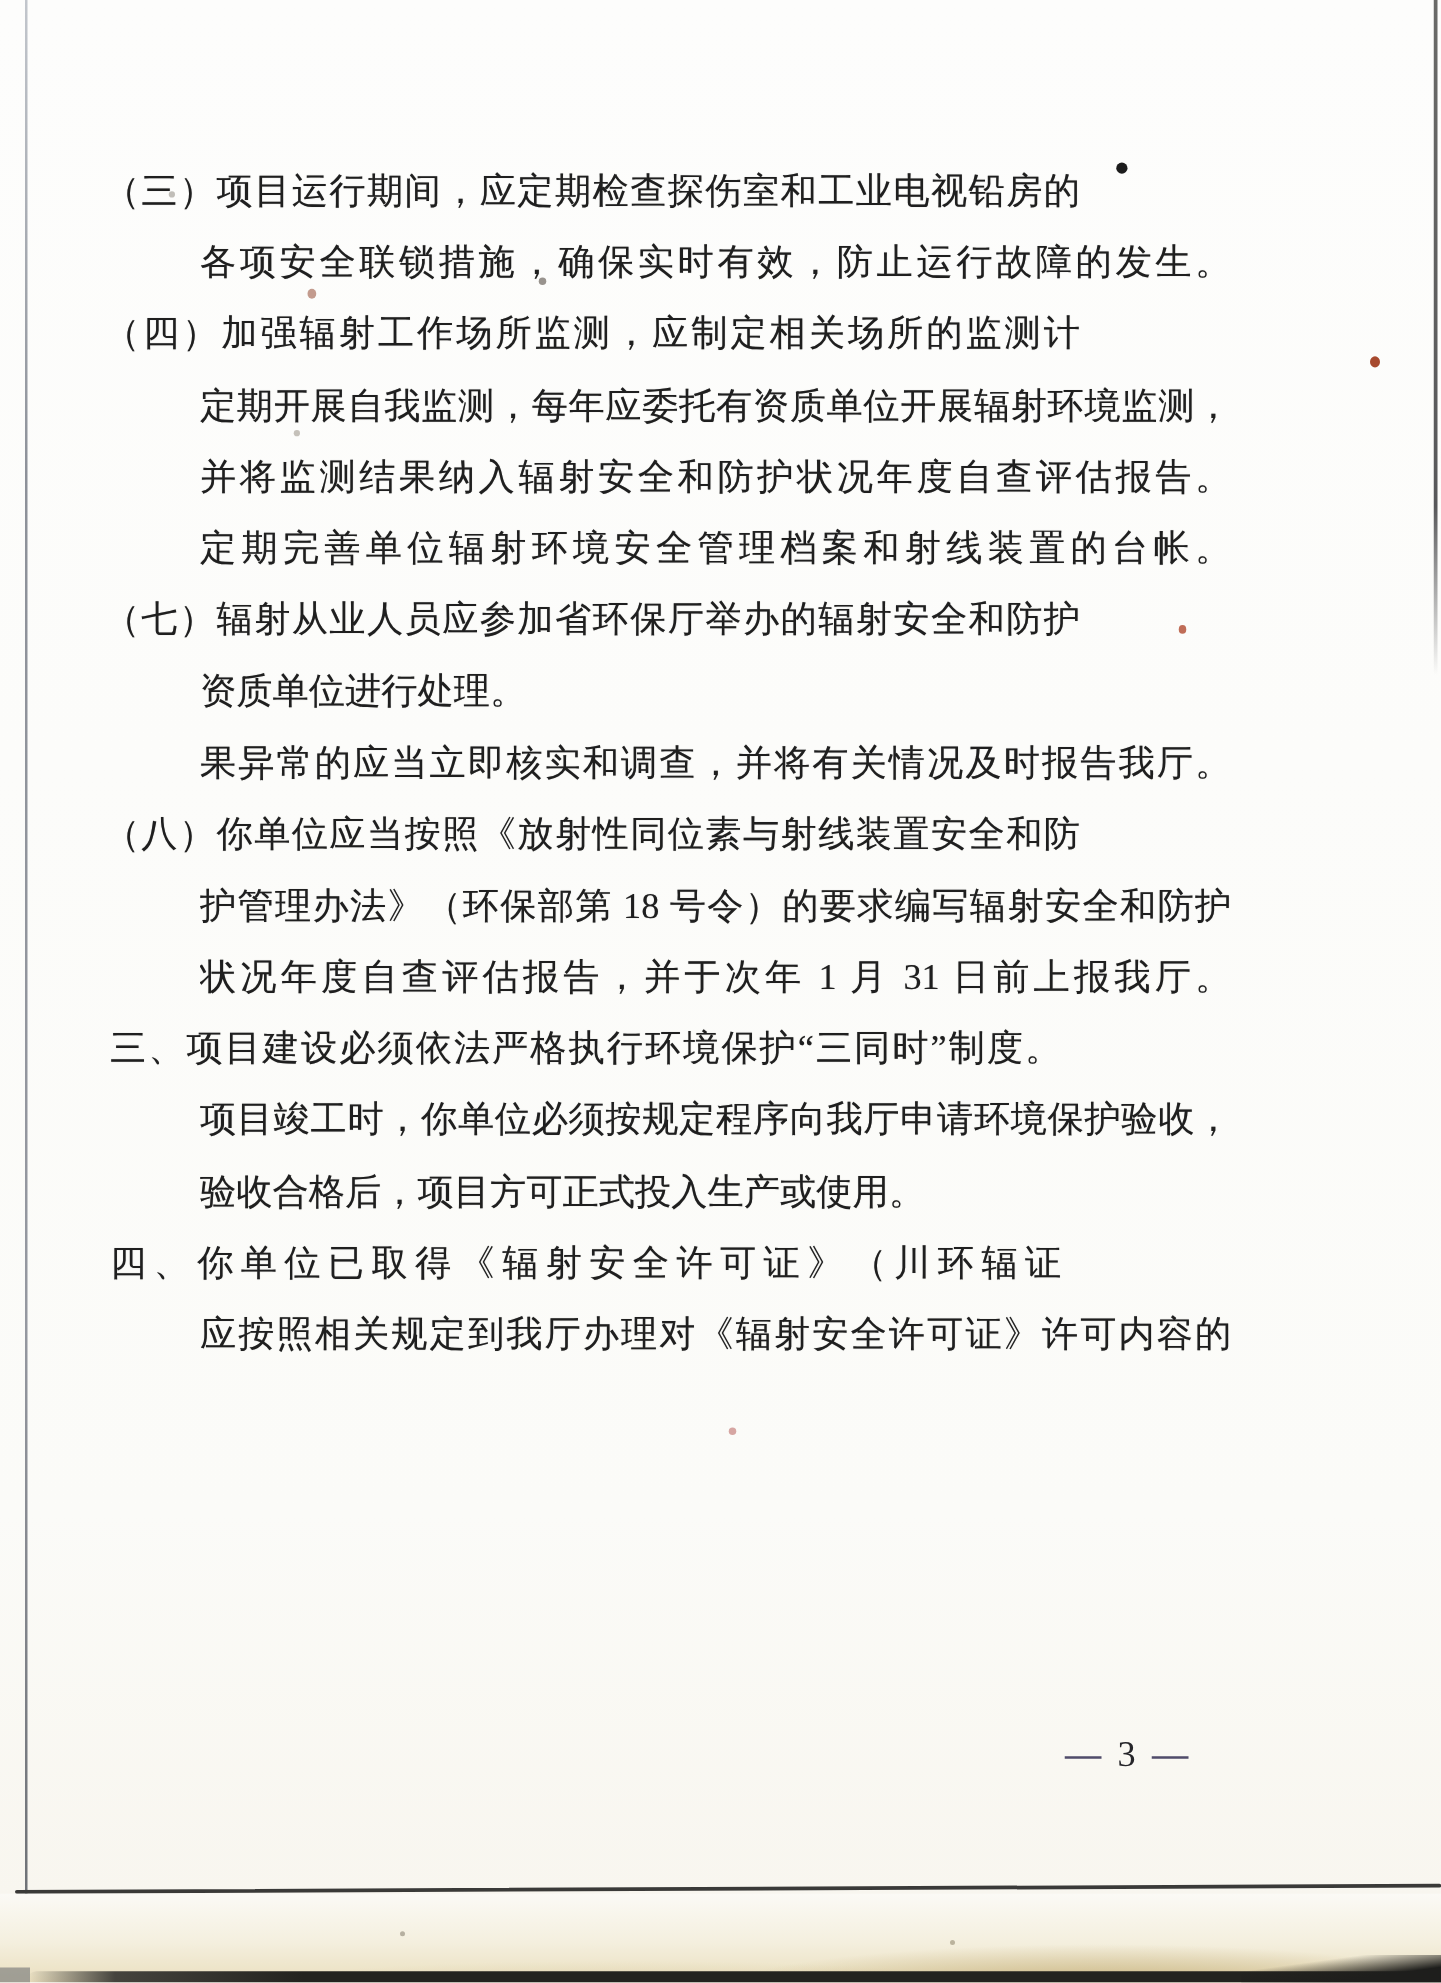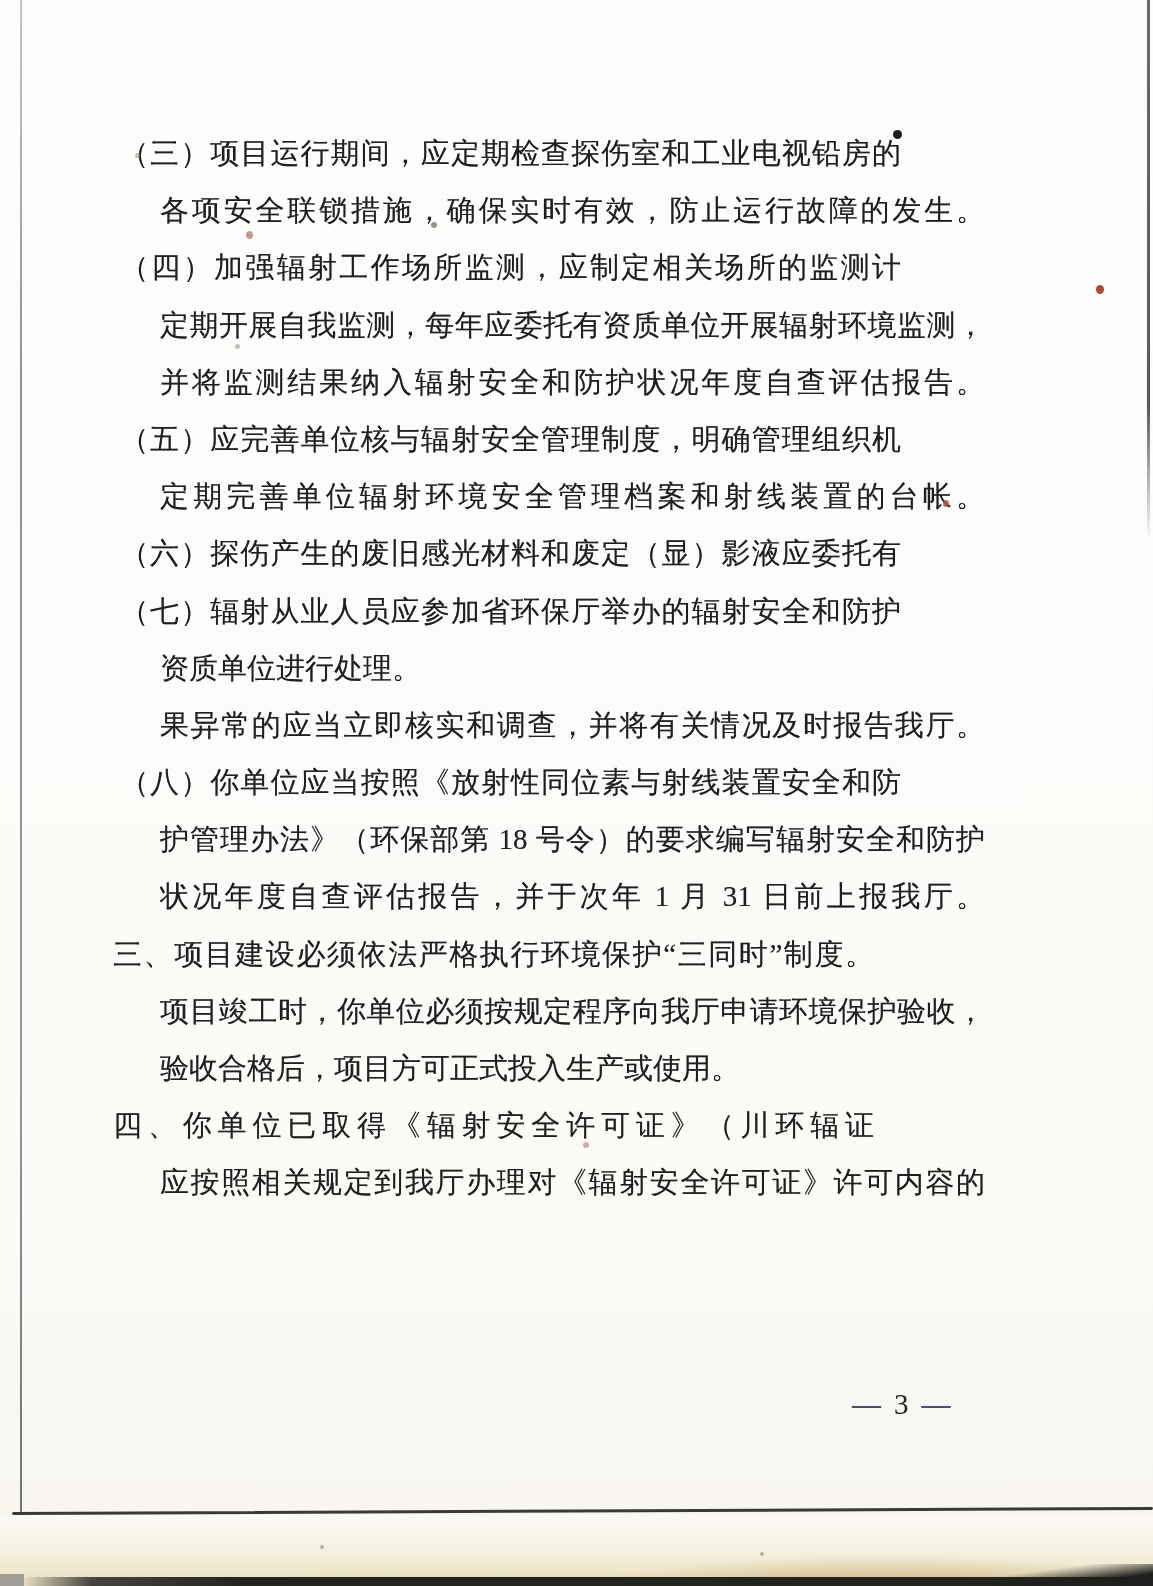--- a/index.html
+++ b/index.html
@@ -22,23 +22,23 @@
     position:absolute;left:1147px;top:0;width:3px;height:540px;
     background:linear-gradient(180deg,#6a6a68 0%,#58585a 75%,rgba(90,90,90,0) 100%);
   }
   .text-column{position:absolute;left:0;top:125px;width:1153px;}
   .line{
     font-size:29px;color:#1f1f1f;line-height:57.2px;height:57.2px;
     text-shadow:0 0 0.6px rgba(20,20,20,0.45);
     white-space:normal;overflow:hidden;
   }
   .just{text-align:justify;text-align-last:justify;text-justify:inter-character;}
-  .p-start{margin-left:120px;width:781px;}
+  .p-start{margin-left:83px;width:781px;}
   .cont{margin-left:160px;width:825px;}
-  .num-start{margin-left:113px;width:761px;}
+  .num-start{margin-left:88px;width:761px;}
   .page-number{
     position:absolute;left:852px;top:1386px;font-size:29px;line-height:36px;
     letter-spacing:1px;white-space:nowrap;
   }
   .page-number .dash{color:#504c6a;font-weight:bold;}
   .page-number .pn{color:#26262a;margin:0 12px;}
   
   .bottom-line{
     position:absolute;left:12px;top:1512px;width:1141px;height:3px;
     background:#3a3a38;border-radius:2px;
@@ -72,23 +72,21 @@
 <div>
 
   <div class="paper"></div>
 
   <div class="text-column">
     <div class="line p-start just">（三）项目运行期间，应定期检查探伤室和工业电视铅房的</div>
     <div class="line cont just">各项安全联锁措施，确保实时有效，防止运行故障的发生。</div>
     <div class="line p-start just">（四）加强辐射工作场所监测，应制定相关场所的监测计划，</div>
     <div class="line cont just">定期开展自我监测，每年应委托有资质单位开展辐射环境监测，</div>
     <div class="line cont just">并将监测结果纳入辐射安全和防护状况年度自查评估报告。</div>
-    <div class="line p-start just">（五）应完善单位核与辐射安全管理制度，明确管理组织机</div>
     <div class="line cont just">定期完善单位辐射环境安全管理档案和射线装置的台帐。</div>
-    <div class="line p-start just">（六）探伤产生的废旧感光材料和废定（显）影液应委托有</div>
     <div class="line p-start just">（七）辐射从业人员应参加省环保厅举办的辐射安全和防护</div>
     <div class="line cont">资质单位进行处理。</div>
     <div class="line cont just">果异常的应当立即核实和调查，并将有关情况及时报告我厅。</div>
     <div class="line p-start just">（八）你单位应当按照《放射性同位素与射线装置安全和防</div>
     <div class="line cont just">护管理办法》（环保部第 18 号令）的要求编写辐射安全和防护</div>
     <div class="line cont just">状况年度自查评估报告，并于次年 1 月 31 日前上报我厅。</div>
     <div class="line num-start just">三、项目建设必须依法严格执行环境保护“三同时”制度。</div>
     <div class="line cont just">项目竣工时，你单位必须按规定程序向我厅申请环境保护验收，</div>
     <div class="line cont">验收合格后，项目方可正式投入生产或使用。</div>
     <div class="line num-start just">四、你单位已取得《辐射安全许可证》（川环辐证〔00028〕），</div>

